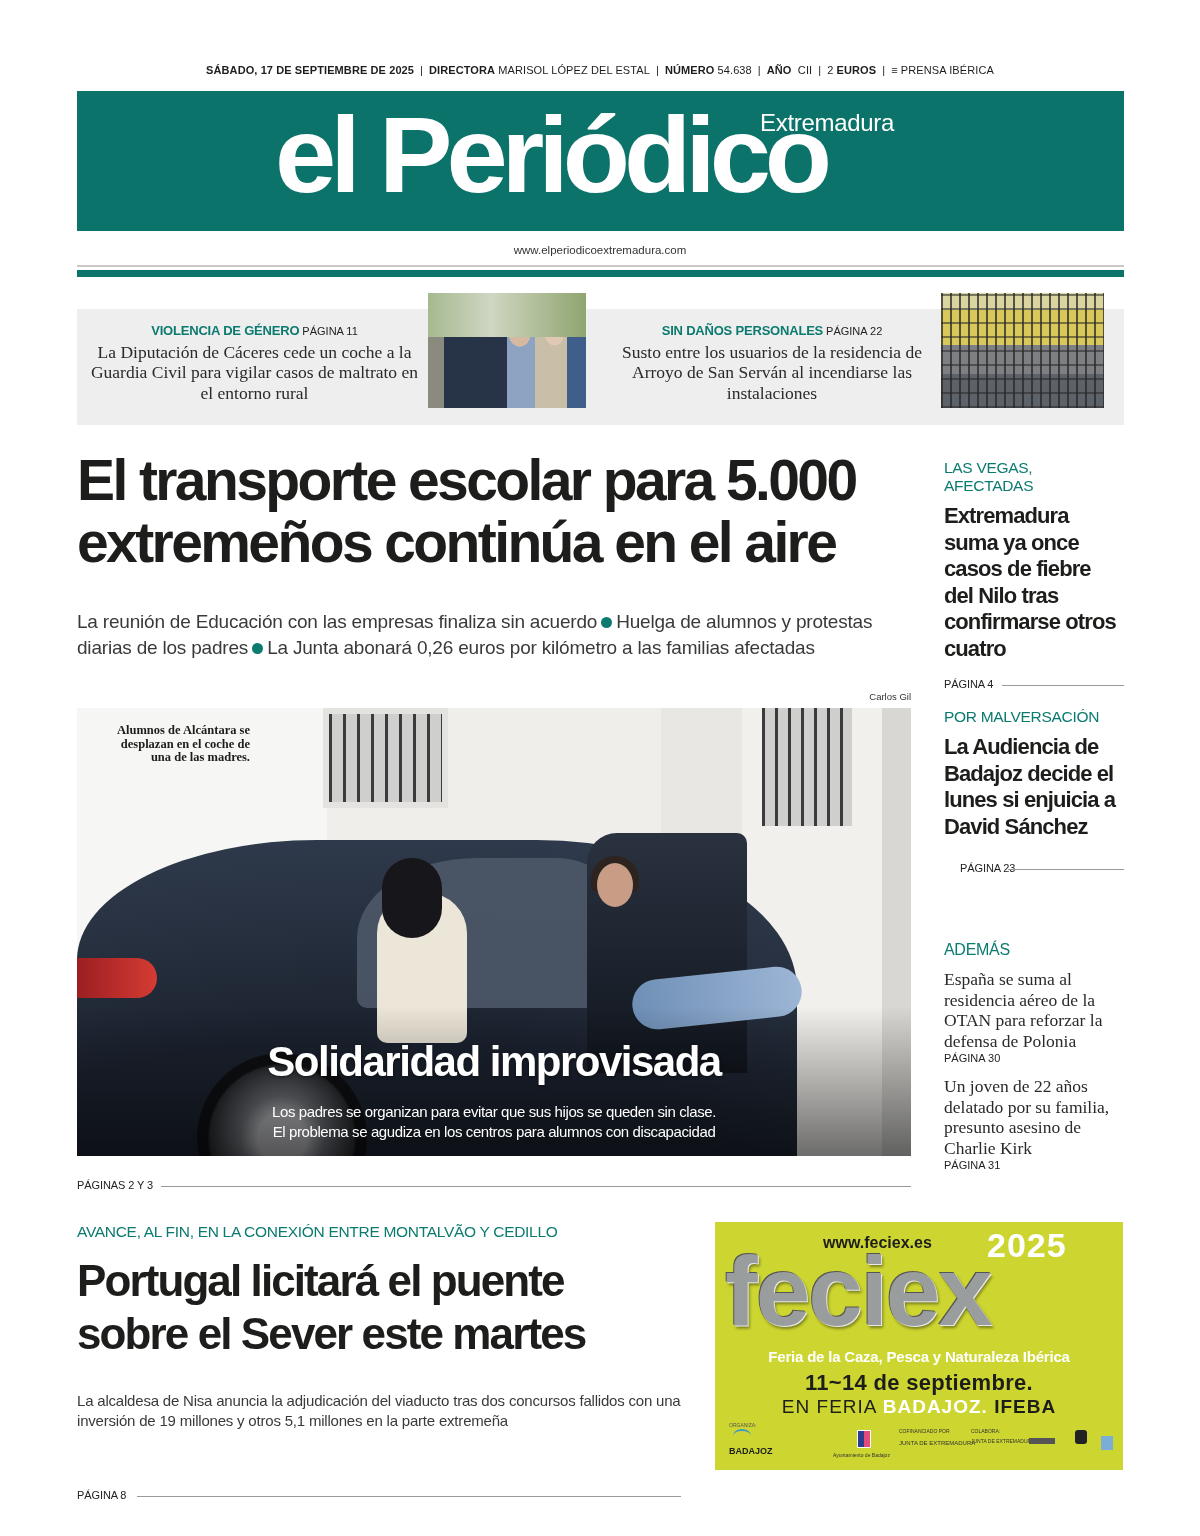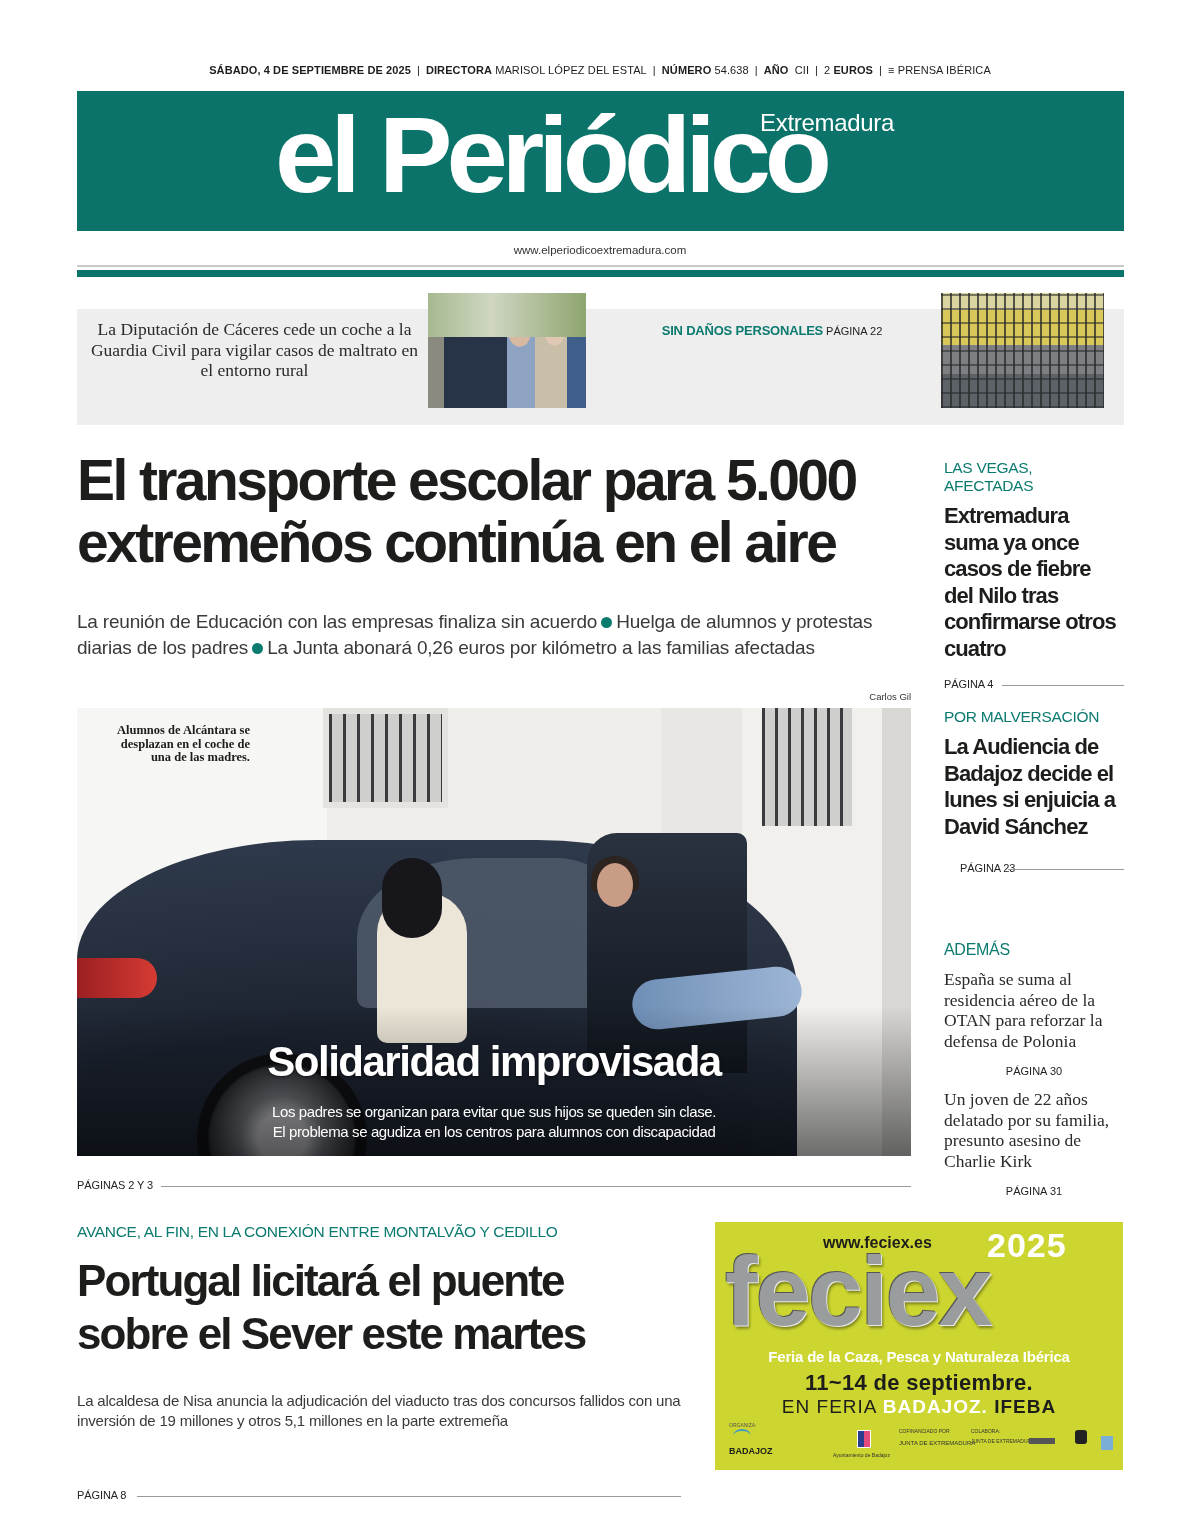--- a/index.html
+++ b/index.html
@@ -76,21 +76,21 @@
   .photo-sub { position: absolute; top: 394px; left: 0; width: 834px; text-align: center; font-size: 15px; line-height: 20px; color: #ffffff; letter-spacing: -0.4px; }
 
   .pageref { position: absolute; font-size: 11px; color: #222; letter-spacing: -0.1px; }
   .pageref .line { position: absolute; top: 7px; height: 1px; background: #9a9a9a; }
 
   
   .side { position: absolute; left: 944px; width: 180px; }
   .side .kicker { font-size: 15.5px; color: #0b7a6f; letter-spacing: -0.3px; }
   .side .head { font-weight: 700; font-size: 22px; line-height: 26.5px; letter-spacing: -0.9px; color: #1d1d1b; margin-top: 8px; }
   .side .serif { font-family: "Liberation Serif", serif; font-size: 17.5px; line-height: 20.5px; color: #2a2a2a; }
-  .side .pg { font-size: 11px; color: #222; margin-top: 14px; text-align: center; }
+  .side .pg { font-size: 11px; color: #222; margin-top: 1px; }
   .side .kicker-bold { font-size: 16px; color: #0b7a6f; letter-spacing: -0.3px; }
 
   
   .lower-kicker { position: absolute; top: 1223px; left: 77px; font-size: 15.5px; color: #0b7a6f; letter-spacing: -0.3px; }
   .lower-headline { position: absolute; top: 1254px; left: 77px; width: 620px; font-weight: 700; font-size: 44px; line-height: 53px; letter-spacing: -1.9px; color: #1d1d1b; }
   .lower-sub { position: absolute; top: 1391px; left: 77px; width: 620px; font-size: 15px; line-height: 20px; color: #3a3a3a; letter-spacing: -0.2px; }
 
   
   .ad { position: absolute; top: 1222px; left: 715px; width: 408px; height: 248px; background: #cdd630; overflow: hidden; }
   .ad .url { position: absolute; top: 12px; left: 76px; width: auto; text-align: left; font-weight: 700; font-size: 16px; color: #1d1d1b; margin-left: 32px; }
@@ -108,41 +108,43 @@
   .ad .ring { position: absolute; left: 4px; top: 7px; width: 18px; height: 14px; border-top: 2px solid #3a99c8; border-radius: 50%; }
   .ad .shield { position: absolute; left: 128px; top: 8px; width: 14px; height: 18px; background: linear-gradient(90deg, #2a3d8f 50%, #e24b7a 50%); border: 1px solid #fff; }
   .ad .ayto { position: absolute; left: 104px; top: 30px; font-size: 5px; color: #333; }
   .ad .small { position: absolute; font-size: 5px; color: #333; }
   .ad .mini { position: absolute; width: 12px; height: 14px; }
 </style>
 </head>
 <body>
 
 <div class="dateline">
-  <b>SÁBADO, 4 DE SEPTIEMBRE DE 2025</b><span class="sep">|</span><b>DIRECTORA</b> <span>MARISOL LÓPEZ DEL ESTAL</span><span class="sep">|</span><b>NÚMERO</b> <span>54.638</span><span class="sep">|</span><b>AÑO</b>&nbsp; <span>CII</span><span class="sep">|</span><span>2</span> <b>EUROS</b><span class="sep">|</span><span>≡</span> <span>PRENSA IBÉRICA</span>
+  <b>SÁBADO, 17 DE SEPTIEMBRE DE 2025</b><span class="sep">|</span><b>DIRECTORA</b> <span>MARISOL LÓPEZ DEL ESTAL</span><span class="sep">|</span><b>NÚMERO</b> <span>54.638</span><span class="sep">|</span><b>AÑO</b>&nbsp; <span>CII</span><span class="sep">|</span><span>2</span> <b>EUROS</b><span class="sep">|</span><span>≡</span> <span>PRENSA IBÉRICA</span>
 </div>
 
 <div class="masthead">
   <div class="logo">el Periódico</div>
   <div class="region">Extremadura</div>
 </div>
 <div class="url">www.elperiodicoextremadura.com</div>
 <div class="rule-grey"></div>
 <div class="rule-teal"></div>
 
 <div class="teasers">
   <div class="teaser" style="left:0; width:510px;">
     <div class="text" style="left:10px; width:335px;">
+      <div><span class="kicker">VIOLENCIA DE GÉNERO</span><span class="kpage">PÁGINA 11</span></div>
       <div>La Diputación de Cáceres cede un coche a la Guardia Civil para vigilar casos de maltrato en el entorno rural</div>
     </div>
     <div class="thumb thumb-people" style="left:351px;"></div>
   </div>
   <div class="teaser" style="left:525px; width:522px;">
     <div class="text" style="left:10px; width:320px;">
       <div><span class="kicker">SIN DAÑOS PERSONALES</span><span class="kpage">PÁGINA 22</span></div>
+      <div>Susto entre los usuarios de la residencia de Arroyo de San Serván al incendiarse las instalaciones</div>
     </div>
     <div class="thumb thumb-fence" style="left:339px; width:163px;"></div>
   </div>
 </div>
 
 <div class="main-headline">
   <div>El transporte escolar para 5.000</div>
   <div>extremeños continúa en el aire</div>
 </div>
 <div class="main-sub">

